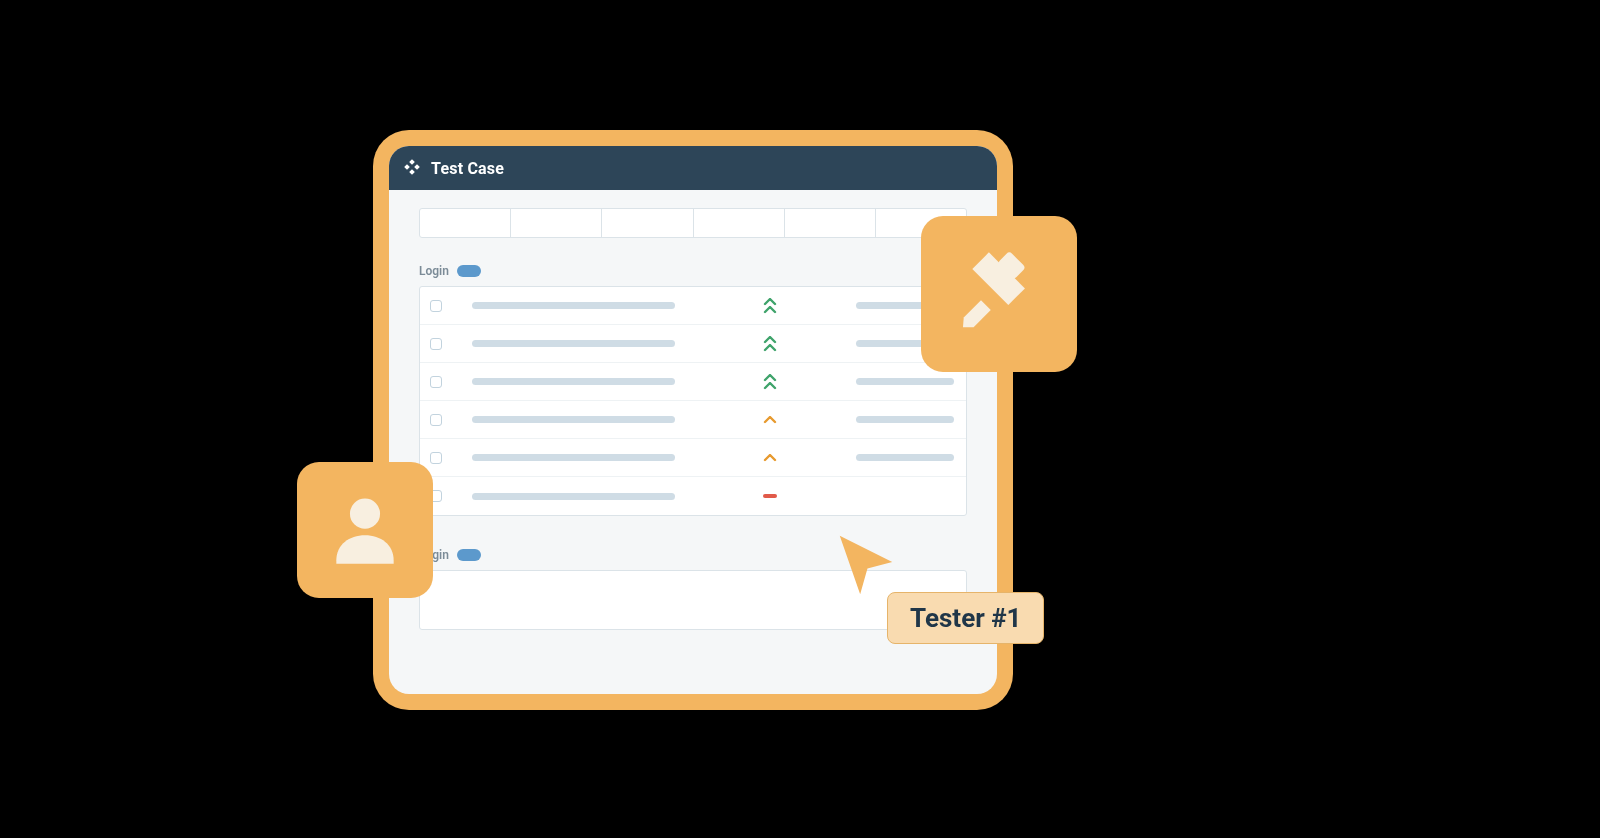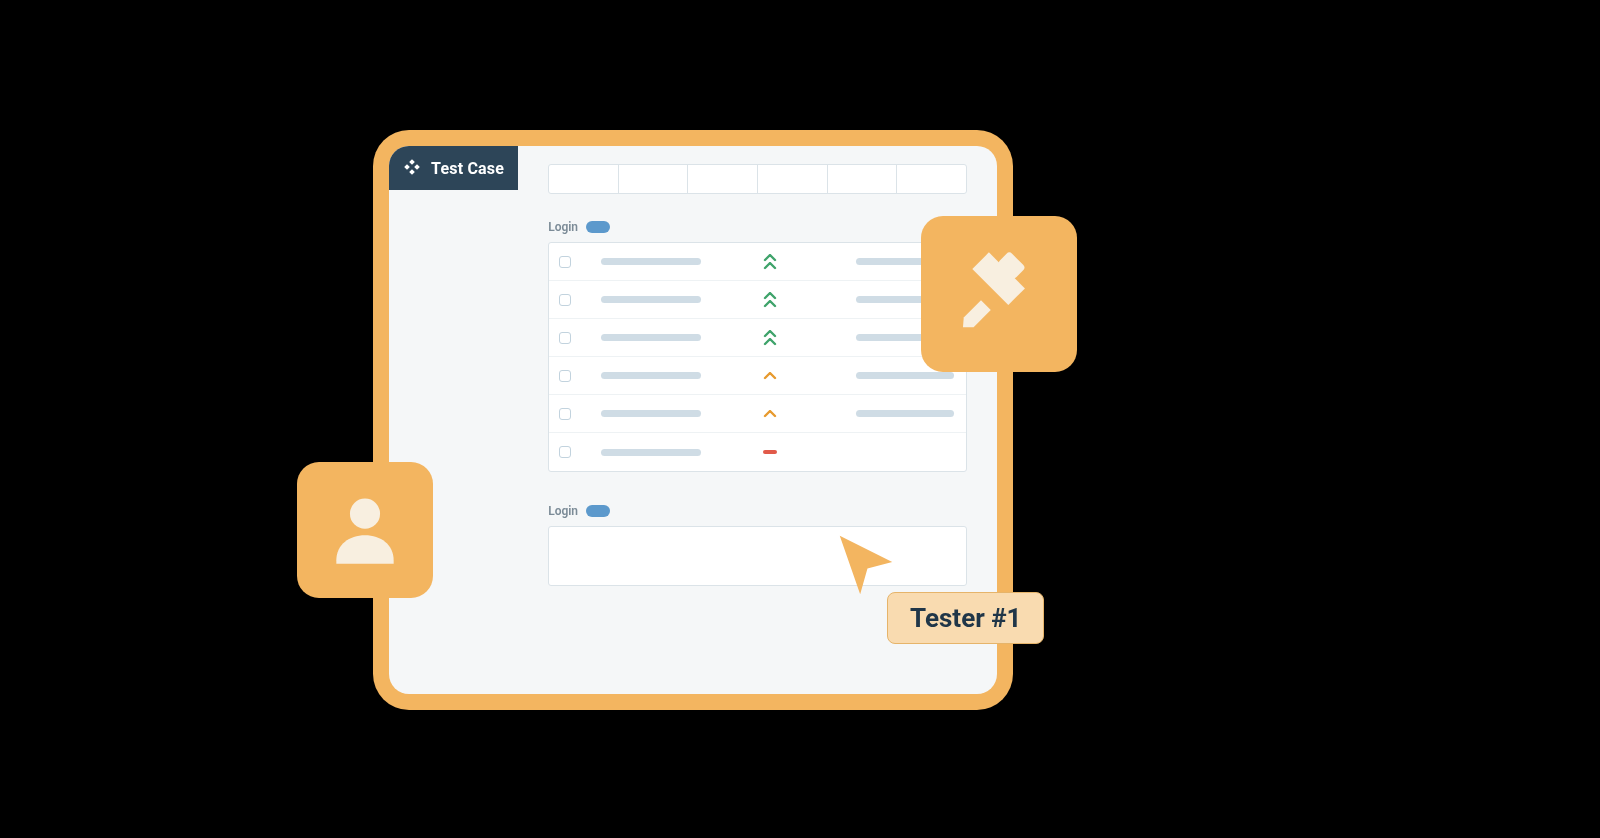--- a/index.html
+++ b/index.html
@@ -31,21 +31,21 @@
     padding: 16px;
   }
 
   .screen {
     width: 100%;
     height: 100%;
     background: #f5f7f8;
     border-radius: 20px;
     overflow: hidden;
     display: flex;
-    flex-direction: row;
+    flex-direction: column;
   }
 
   .titlebar {
     background: #2d4558;
     color: #fff;
     height: 44px;
     display: flex;
     align-items: center;
     padding: 0 14px;
     gap: 10px;

